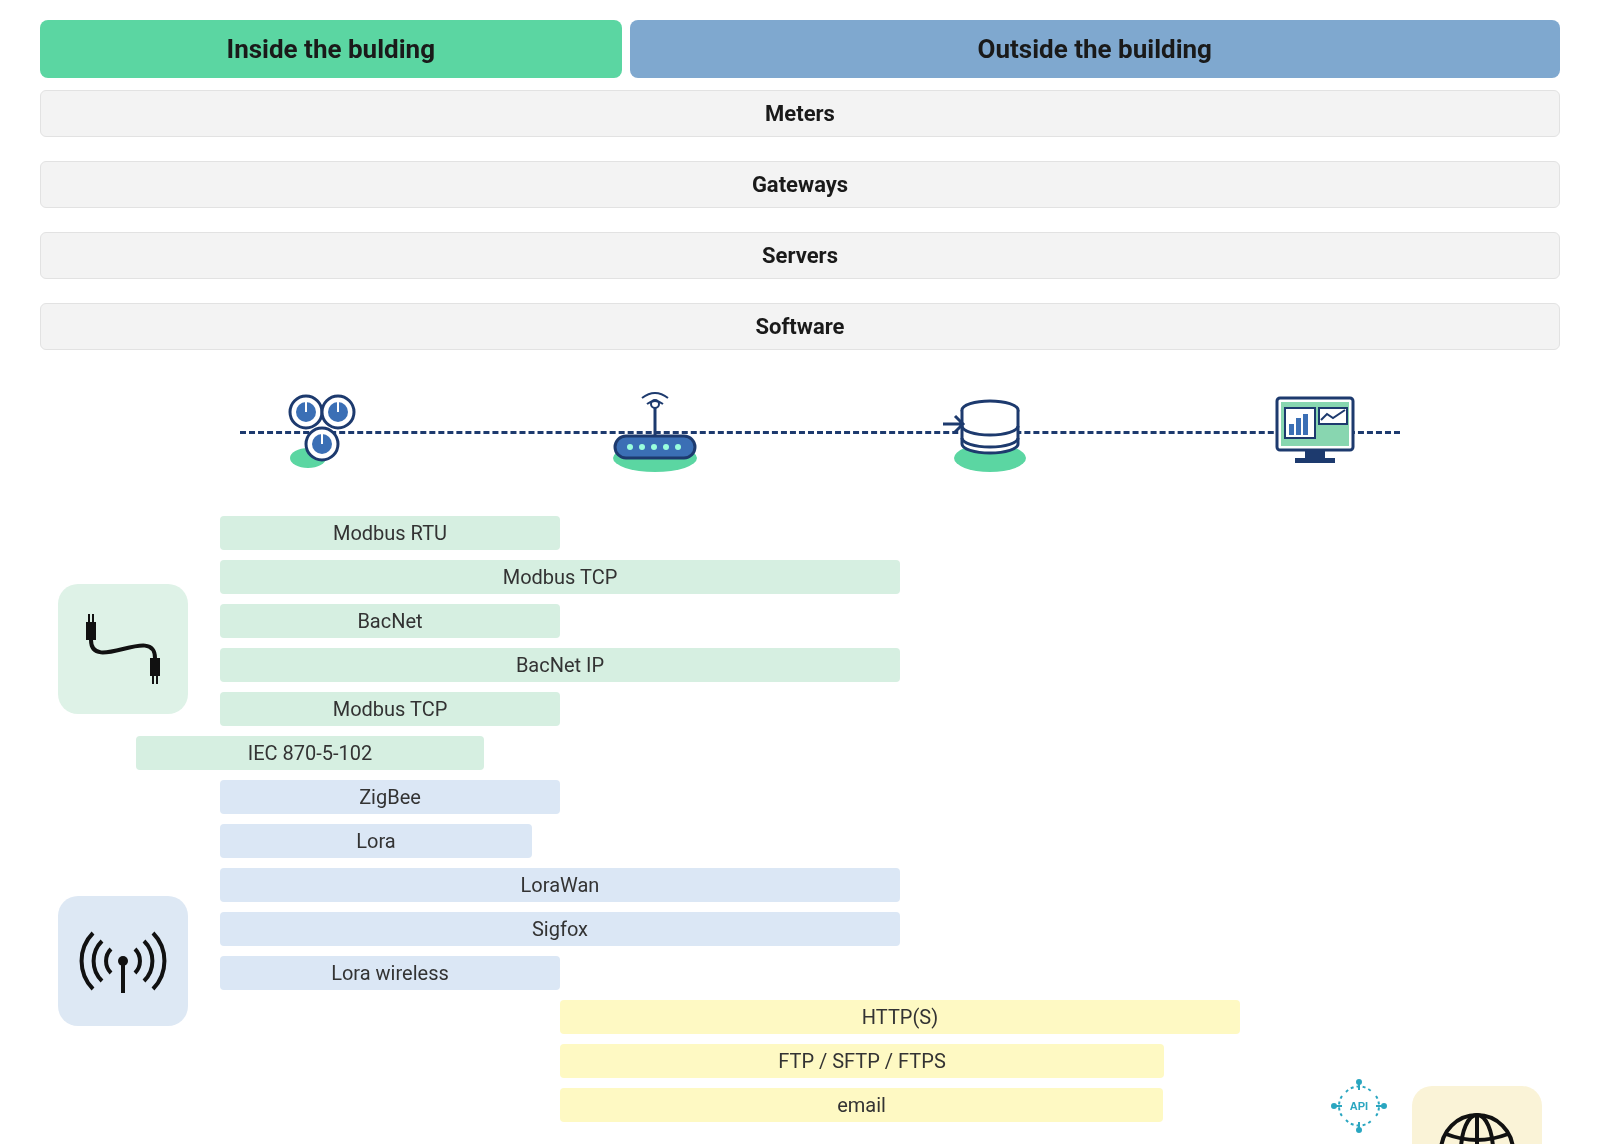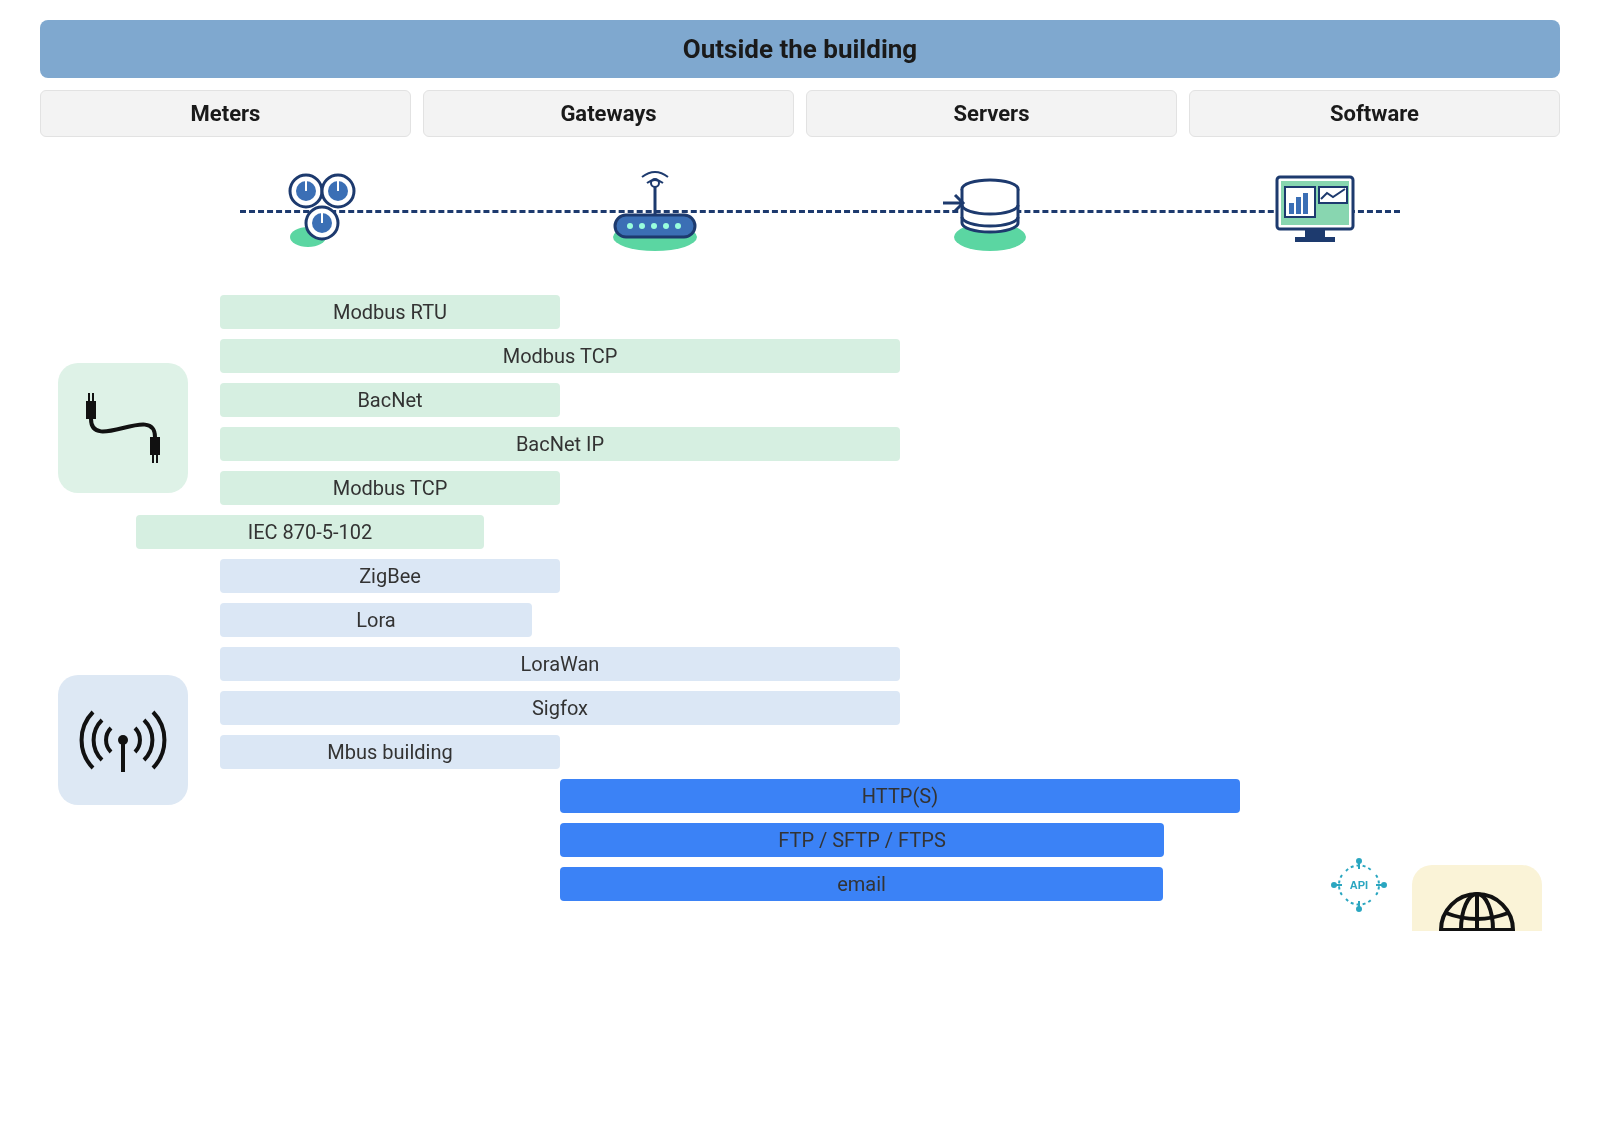--- a/index.html
+++ b/index.html
@@ -16,21 +16,21 @@
     padding: 14px 0;
     border-radius: 8px;
     font-weight: 700;
     font-size: 26px;
     color: #1a1a1a;
   }
   .top-tab.inside { background: #5bd6a2; }
   .top-tab.outside { background: #7fa8cf; }
   .top-tab.outside-wide { flex: 1.6; }
 
-  .sub-tabs { display: flex; gap: 12px; margin-bottom: 18px; }
+  .sub-tabs { display: flex; gap: 24px; margin-bottom: 26px; flex-direction: column; }
   .sub-tab {
     flex: 1;
     text-align: center;
     padding: 10px 0;
     border-radius: 6px;
     border: 1px solid #e2e2e2;
     background: #f3f3f3;
     font-weight: 700;
     font-size: 22px;
     color: #1a1a1a;
@@ -65,37 +65,38 @@
     height: 34px;
     line-height: 34px;
     text-align:center;
     font-size: 20px;
     color:#333;
     border-radius:4px;
     white-space: nowrap;
   }
   .green { background:#d6efe1; }
   .blue  { background:#dbe7f5; }
-  .yellow{ background:#3b82f6; }
+  .yellow{ background:#fef9c3; }
 
   .side-icon-box {
     position:absolute;
     width:130px; height:130px;
     border-radius:20px;
     display:flex; align-items:center; justify-content:center;
     font-size:56px;
   }
   .side-icon-green { background:#def2e7; }
   .side-icon-blue  { background:#dde8f4; }
   .side-icon-yellow{ background:#faf3d7; }
 </style>
 </head>
 <body>
 
 <div class="top-tabs">
+  <div class="top-tab inside">Inside the bulding</div>
   <div class="top-tab outside outside-wide">Outside the building</div>
 </div>
 
 <div class="sub-tabs">
   <div class="sub-tab">Meters</div>
   <div class="sub-tab">Gateways</div>
   <div class="sub-tab">Servers</div>
   <div class="sub-tab">Software</div>
 </div>
 
@@ -237,21 +238,21 @@
       <div class="proto-row">
         <div class="proto-bar blue" style="margin-left: 180px; width: 312px;">Lora</div>
       </div>
       <div class="proto-row">
         <div class="proto-bar blue" style="margin-left: 180px; width: 680px;">LoraWan</div>
       </div>
       <div class="proto-row">
         <div class="proto-bar blue" style="margin-left: 180px; width: 680px;">Sigfox</div>
       </div>
       <div class="proto-row">
-        <div class="proto-bar blue" style="margin-left: 180px; width: 340px;">Mbus building</div>
+        <div class="proto-bar blue" style="margin-left: 180px; width: 340px;">Lora wireless</div>
       </div>
       <div class="proto-row">
         <div class="proto-bar yellow" style="margin-left: 520px; width: 680px;">HTTP(S)</div>
       </div>
       <div class="proto-row">
         <div class="proto-bar yellow" style="margin-left: 520px; width: 604px;">FTP / SFTP / FTPS</div>
       </div>
       <div class="proto-row">
         <div class="proto-bar yellow" style="margin-left: 520px; width: 603px;">email</div>
       </div>

